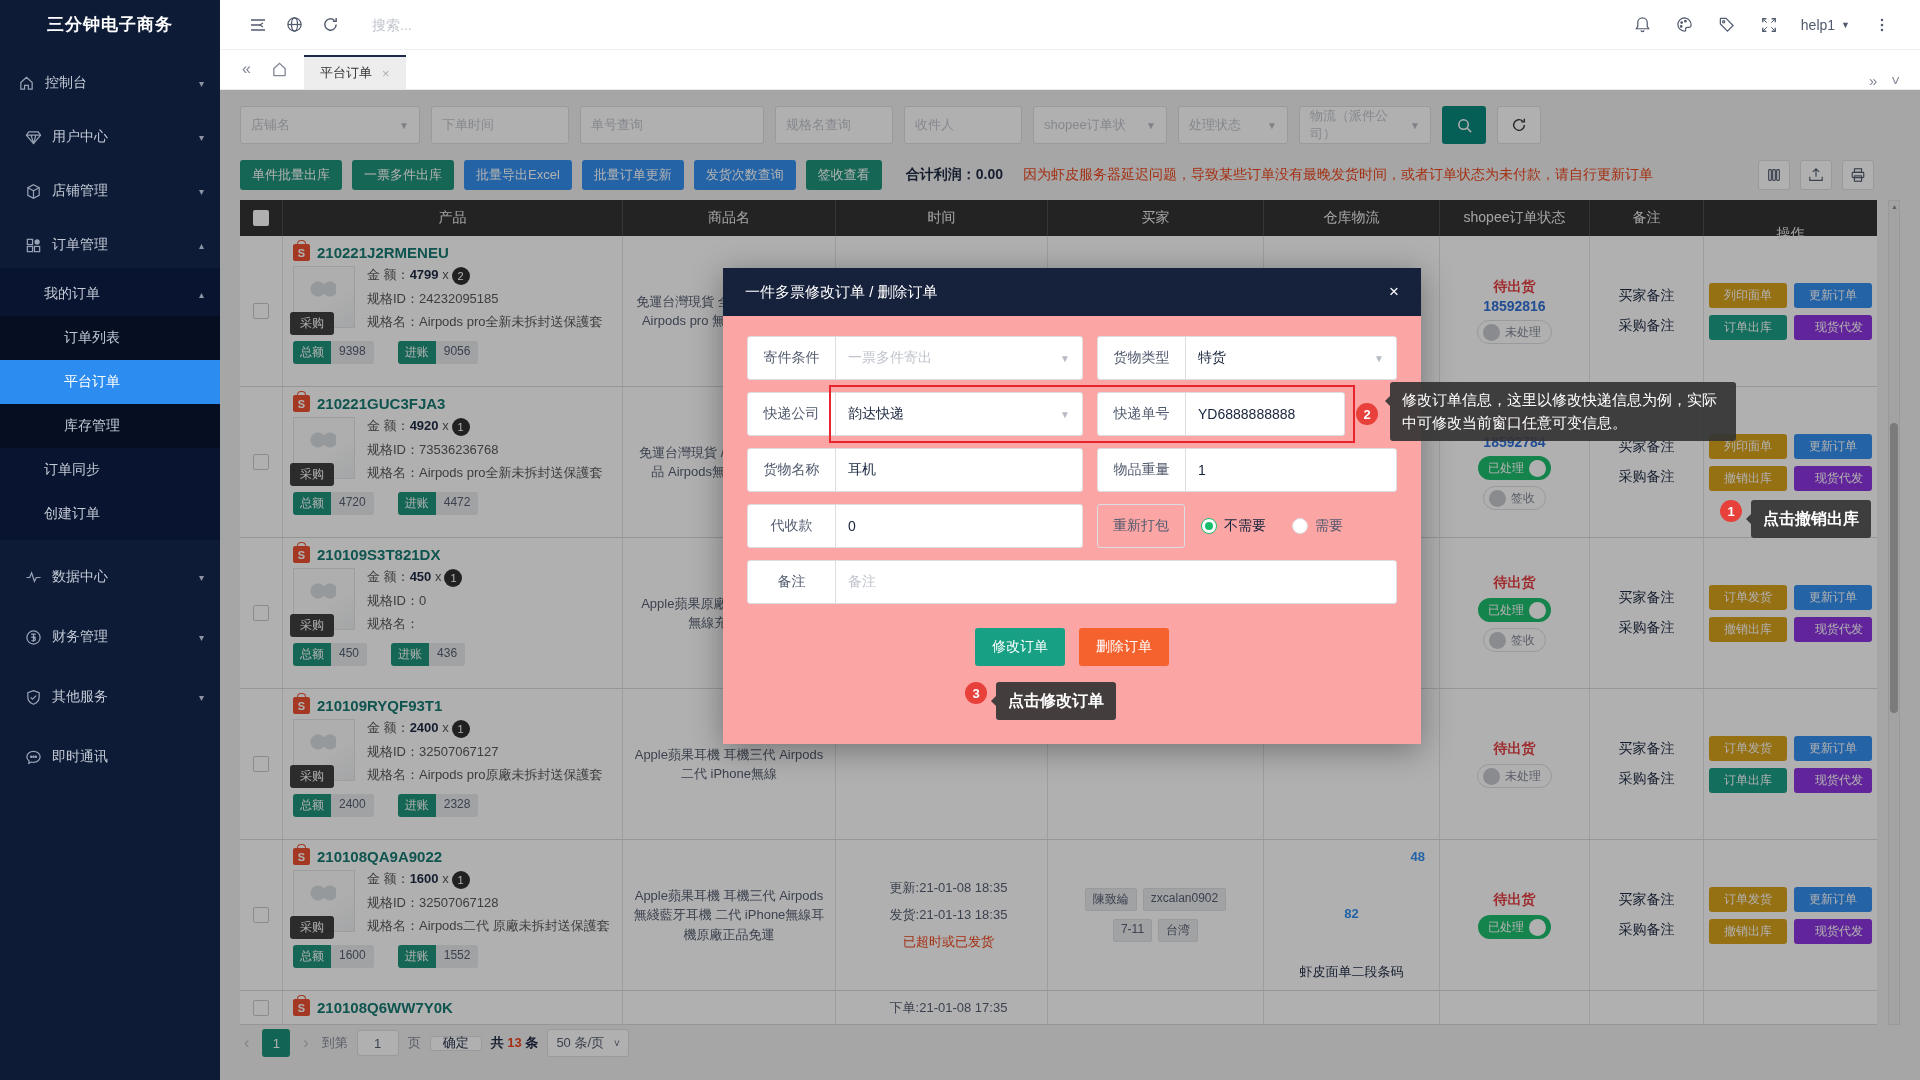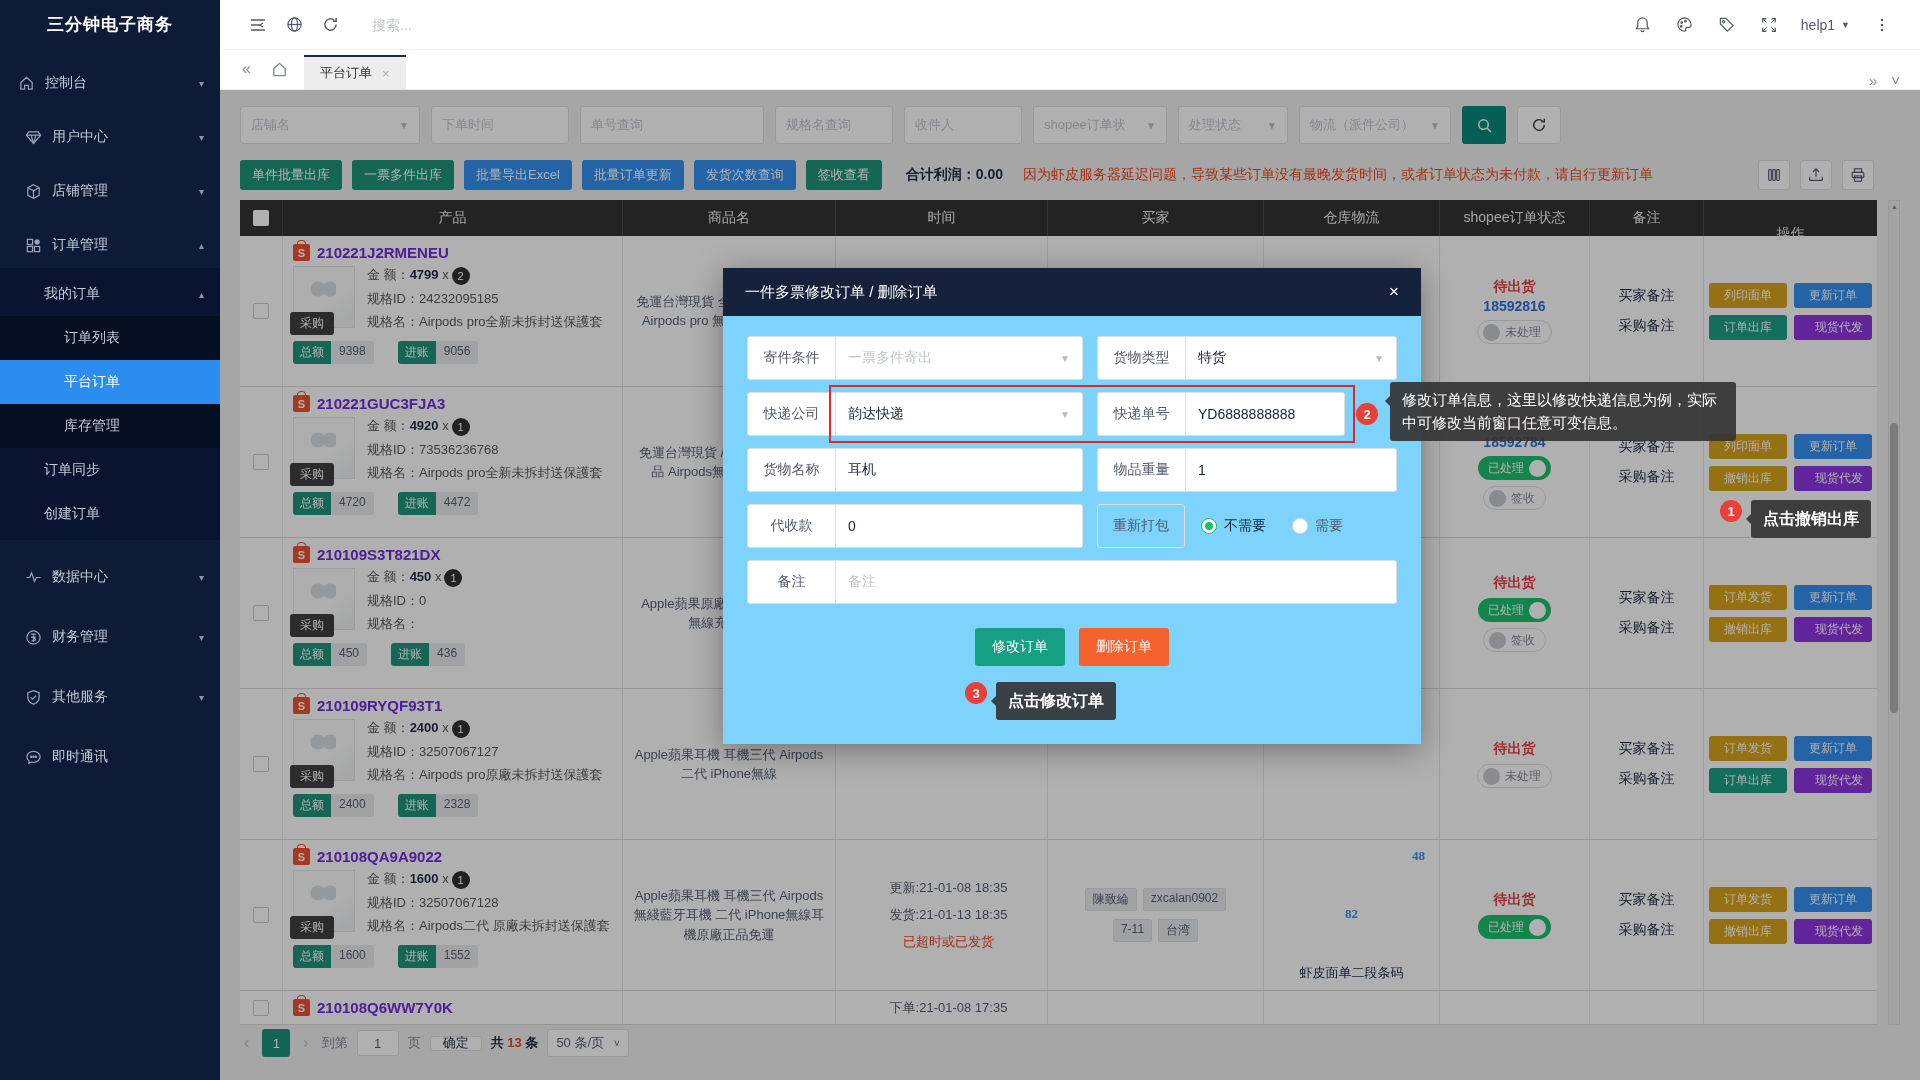--- a/index.html
+++ b/index.html
@@ -67,40 +67,40 @@
   .tr { display:flex; height:151px; background:#fff; border-bottom:1px solid #d9d9d9; }
   .tr.partial { height:34px; overflow:hidden; }
   .td { border-right:1px solid #e4e4e4; flex-shrink:0; display:flex; flex-direction:column; align-items:center; justify-content:center; font-size:13px; color:#333; overflow:hidden; }
   .td:last-child { border-right:none; }
   .rcheck { width:16px; height:16px; border:1px solid #c5c8ce; background:#fff; border-radius:2px; }
 
   .td.prod { align-items:flex-start; justify-content:flex-start; padding:8px 10px; }
   .p-head { display:flex; align-items:center; gap:7px; }
   .shopee { position:relative; width:17px; height:17px; background:#ee4d2d; border-radius:2px; color:#fff; font-weight:bold; font-size:11px; display:flex; align-items:center; justify-content:center; }
   .shopee::before { content:""; position:absolute; top:-4px; left:4px; width:7px; height:6px; border:1.5px solid #ee4d2d; border-bottom:none; border-radius:4px 4px 0 0; }
-  .p-id { color:#6d28d9; font-weight:bold; font-size:15px; }
+  .p-id { color:#0f766e; font-weight:bold; font-size:15px; }
   .p-mid { display:flex; gap:12px; margin-top:5px; }
   .p-thumb { position:relative; width:62px; height:62px; border:1px solid #e4e4e4; background:linear-gradient(145deg,#fdfdfd 55%,#eef0f2 100%); flex-shrink:0; }
   .p-thumb::after { content:""; position:absolute; left:16px; top:14px; width:26px; height:30px; background:radial-gradient(circle at 8px 8px,#d8dde2 7px,transparent 8px),radial-gradient(circle at 20px 8px,#d8dde2 7px,transparent 8px); }
   .p-buy { position:absolute; left:-4px; bottom:-8px; background:rgba(25,25,25,.85); color:#fff; font-size:12px; padding:3px 10px; border-radius:3px; }
   .p-lines { display:flex; flex-direction:column; gap:5px; font-size:13px; color:#555; }
   .p-lines b { color:#17233d; }
   .qty-badge { display:inline-flex; width:18px; height:18px; background:#2b2b2b; border-radius:50%; color:#fff; font-size:11px; align-items:center; justify-content:center; margin-left:3px; vertical-align:middle; }
   .p-foot { display:flex; gap:24px; margin-top:10px; }
   .kv { display:flex; font-size:12px; border-radius:3px; overflow:hidden; }
   .kv .k { background:#1a9179; color:#fff; padding:3px 7px; }
   .kv .v { background:#e8eaec; color:#515a6e; padding:3px 8px; }
 
   .td.title-cell { padding:6px 10px; text-align:center; line-height:1.5; color:#515a6e; }
   .td.time-cell { align-items:center; padding-left:14px; gap:9px; }
   .time-line { color:#515a6e; }
   .time-line.red { color:#ed3f14; }
   .tagrow { display:flex; gap:6px; margin:4px 0; justify-content:center; }
   .tag { background:#e8eaec; border:1px solid #dcdee2; color:#515a6e; font-size:12px; padding:2px 7px; border-radius:2px; }
-  .wh-line { color:#17233d; margin:21px 0;font-family:Liberation Serif, serif; }
+  .wh-line { color:#17233d; margin:21px 0; }
   .wh-line.blue { color:#2d8cf0; font-weight:bold; }
   .wh-line.right { align-self:flex-end; padding-right:8px; }
   .td.wh-cell { padding:6px; }
 
   .st-state { color:#e4393c; font-weight:bold; font-size:14px; }
   .st-num { color:#2b6cd4; font-weight:bold; font-size:14px; margin-top:2px; }
   .toggle { display:inline-flex; align-items:center; gap:5px; height:24px; border-radius:12px; padding:0 5px; font-size:12px; margin-top:6px; }
   .toggle .knob { width:17px; height:17px; border-radius:50%; }
   .toggle.on { background:#19be6b; color:#fff; padding-left:10px; }
   .toggle.on .knob { background:#fff; }
@@ -126,21 +126,21 @@
   .pg-total em { color:#ed3f14; font-style:normal; }
   .pg-select { height:28px; background:#fff; border:1px solid #dcdee2; border-radius:3px; padding:0 8px; display:flex; align-items:center; gap:10px; color:#515a6e; cursor:pointer; }
 
   
   .vscroll { position:absolute; left:1668px; top:110px; width:12px; height:825px; background:#ececec; border:1px solid #ddd; z-index:1; }
   .vs-up { position:absolute; top:2px; left:2px; font-size:7px; color:#888; }
   .vs-thumb { position:absolute; left:1px; top:222px; width:8px; height:290px; background:#b0b0b0; border-radius:4px; }
 
   
   .dim { position:absolute; inset:0; background:rgba(15,15,15,.33); z-index:40; }
-  .modal { position:absolute; left:503px; top:178px; width:698px; z-index:60; background:#7dd3fc; box-shadow:0 6px 30px rgba(0,0,0,.35); }
+  .modal { position:absolute; left:503px; top:178px; width:698px; z-index:60; background:#fca5a5; box-shadow:0 6px 30px rgba(0,0,0,.35); }
   .m-head { height:48px; background:#16213c; color:#fff; display:flex; align-items:center; padding:0 22px; font-size:15px; }
   .m-close { margin-left:auto; font-size:17px; cursor:pointer; color:#fff; }
   .m-body { padding:20px 24px 24px; }
   .m-row { display:flex; gap:14px; margin-bottom:12px; position:relative; }
   .fg { display:flex; height:44px; border:1px solid #dcdee2; border-radius:3px; background:#fff; }
   .fg .lab { width:88px; display:flex; align-items:center; justify-content:center; font-size:14px; color:#515a6e; border-right:1px solid #dcdee2; flex-shrink:0; }
   .fg .ctrl { flex:1; display:flex; align-items:center; padding:0 12px; font-size:14px; color:#17233d; }
   .fg .ctrl .fcaret { margin-left:auto; color:#b6bac2; font-size:10px; }
   .fg .ctrl.muted { color:#c0c4cc; }
   .fg.w-left { width:336px; } .fg.w-right { width:300px; } .fg.w-short { width:248px; } .fg.w-full { width:650px; }
@@ -381,21 +381,21 @@
           <span>收件人</span>
         </div>
         <div class="f-field" style="width: 134px;">
           <span>shopee订单状</span>
           <span class="fcaret">▼</span>
         </div>
         <div class="f-field" style="width: 110px;">
           <span>处理状态</span>
           <span class="fcaret">▼</span>
         </div>
-        <div class="f-field" style="width: 152px;">
+        <div class="f-field" style="width: 132px;">
           <span>物流（派件公司）</span>
           <span class="fcaret">▼</span>
         </div>
         <div class="f-btn search">
           <svg width="17" height="17" viewBox="0 0 18 18" fill="none" stroke="#fff" stroke-width="1.6">
             <circle cx="8" cy="8" r="5"></circle>
             <path d="M12 12l4 4"></path>
           </svg>
         </div>
         <div class="f-btn reload">

